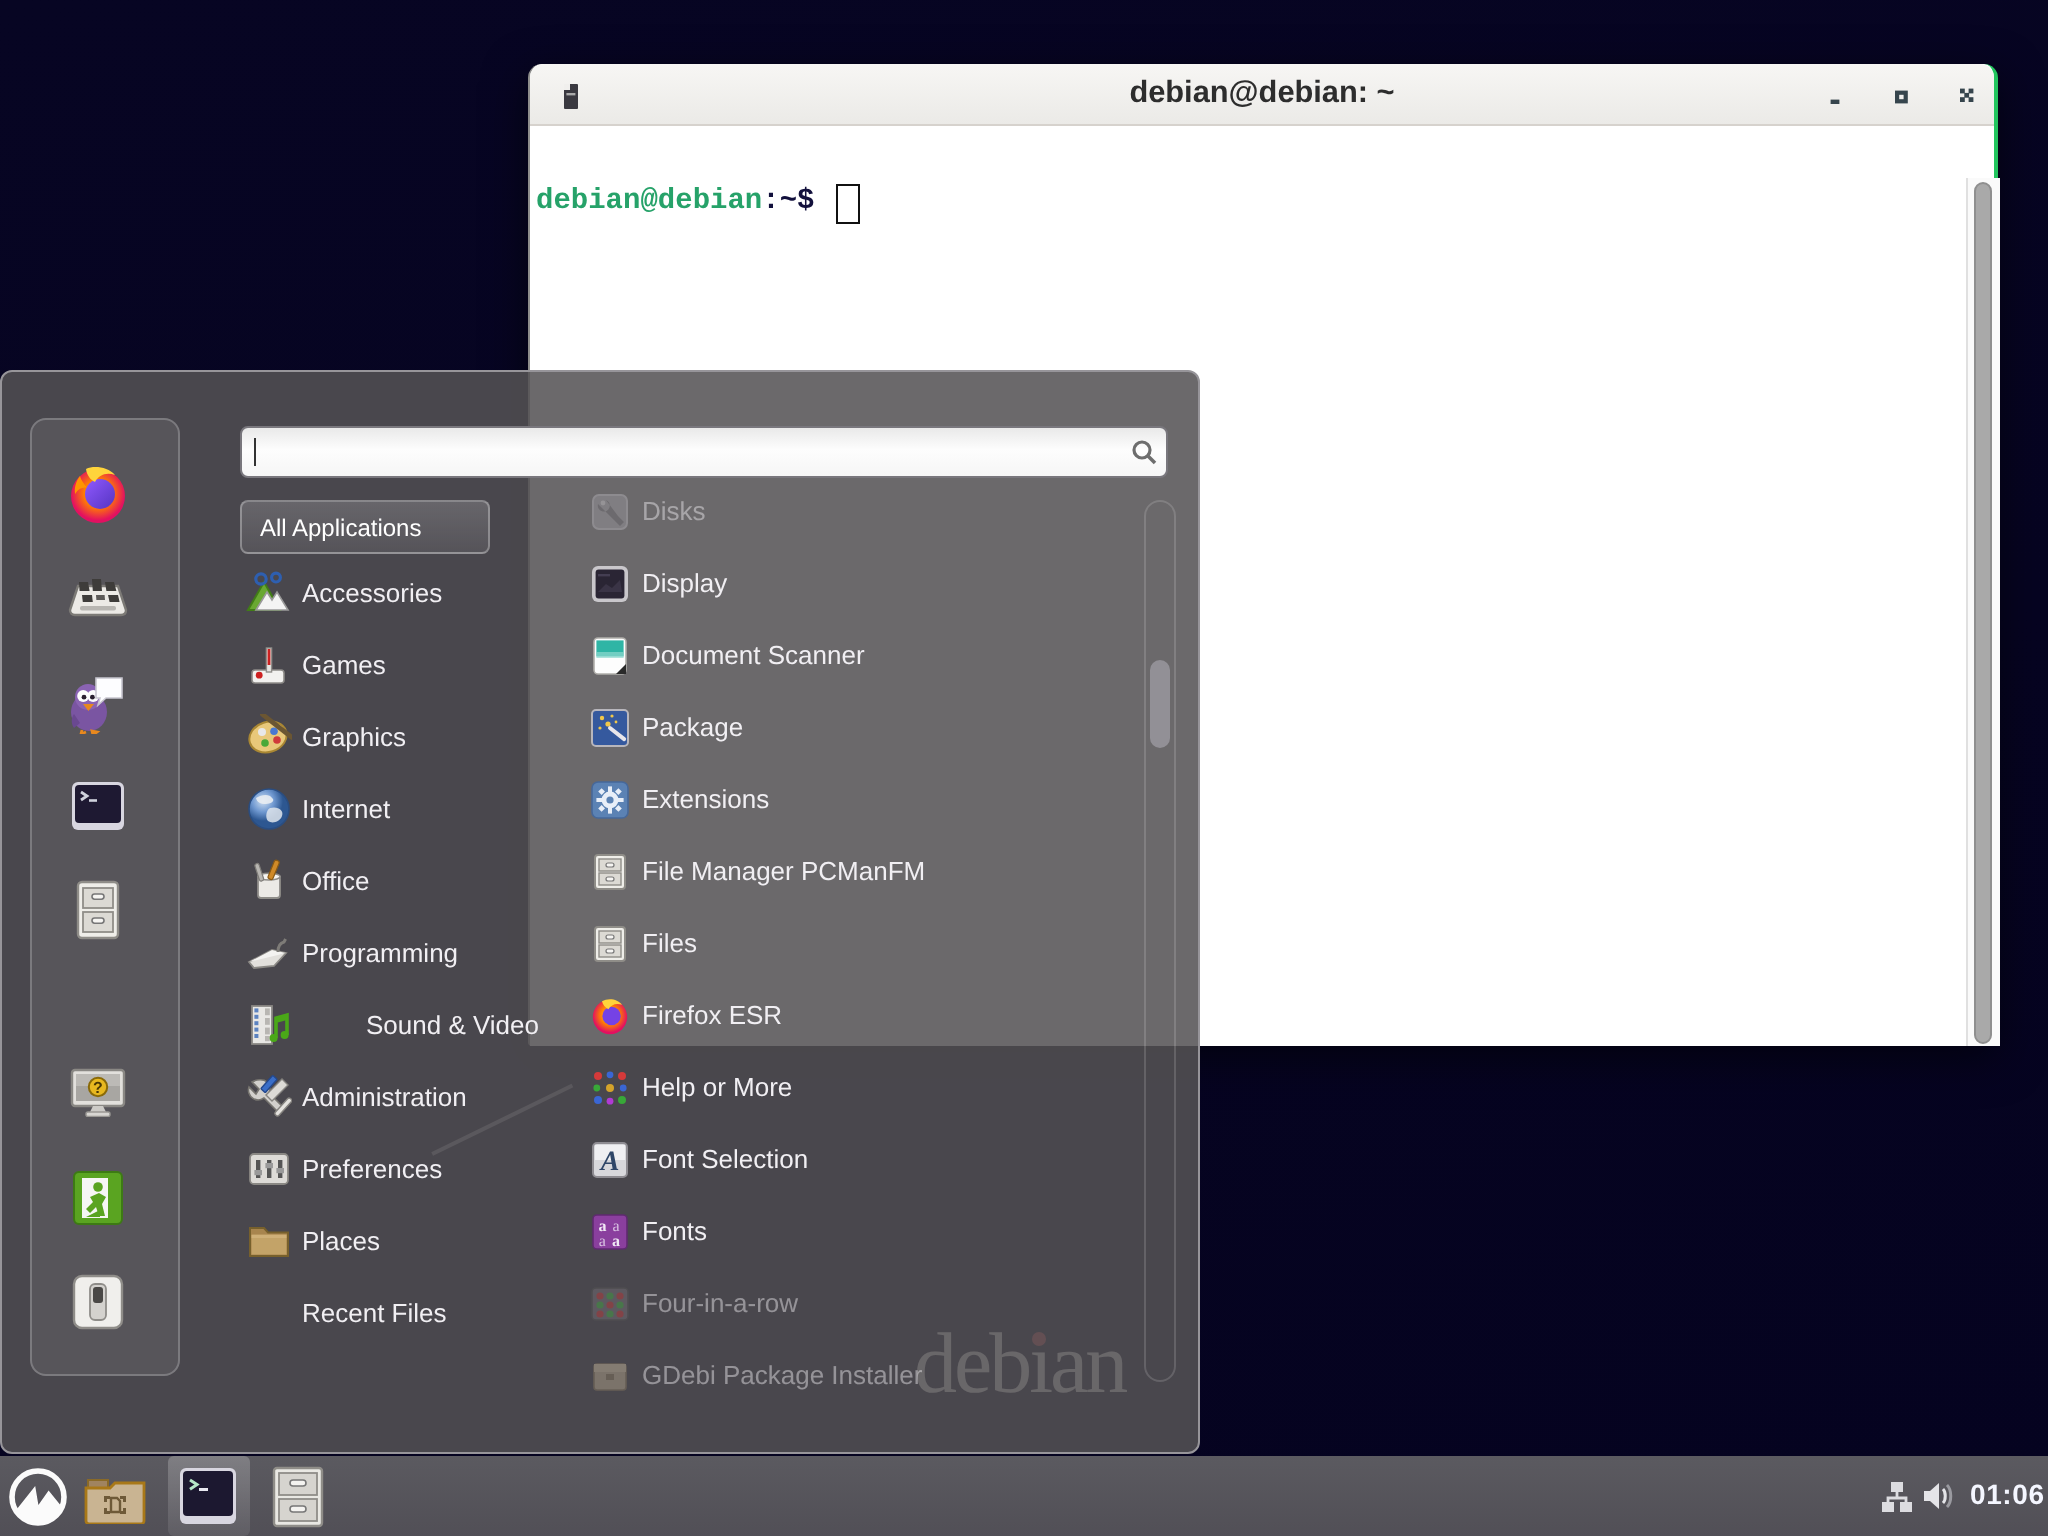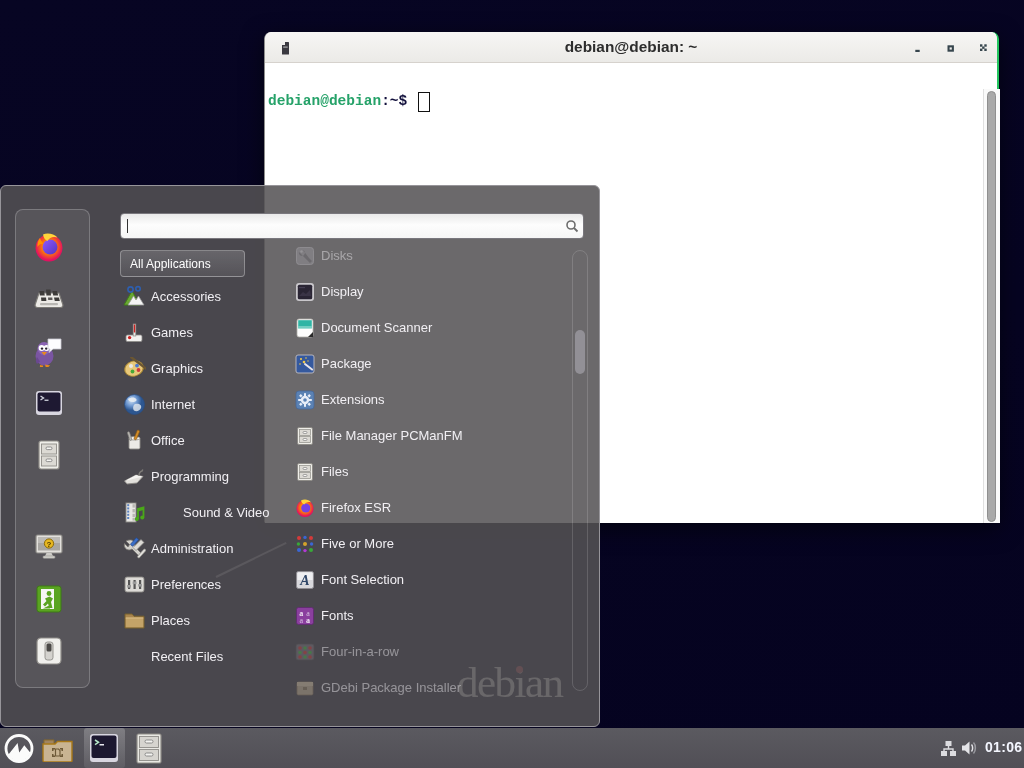--- a/index.html
+++ b/index.html
@@ -346,21 +346,21 @@
           <radialGradient id="ffg1" cx="50%" cy="45%">
             <stop offset="0%" stop-color="#ffbd4f"></stop>
             <stop offset="55%" stop-color="#ff8000"></stop>
             <stop offset="100%" stop-color="#e31061"></stop>
           </radialGradient>
         </defs>
         <circle cx="10" cy="10.5" r="8.6" fill="url(#ffg1)"></circle>
         <circle cx="10.8" cy="10" r="4.6" fill="#7542e5"></circle>
         <path d="M6 2.6 C9 0.8 14 1.4 16 4.4 C13 3.4 10.5 4.4 9.2 6.6 C7.6 5.8 6.4 4.4 6 2.6Z" fill="#ffd43b"></path>
       </svg>
-      <div class="app" style="top:350px;">Five or More</div>
+      <div class="app" style="top:350px;">Help or More</div>
       <svg class="aic" style="left:294px;top:348px;" width="20" height="20" viewBox="0 0 20 20">
         <g>
           <circle cx="4" cy="4" r="2" fill="#d43a3a"></circle>
           <circle cx="10" cy="3.4" r="1.7" fill="#3a66d4"></circle>
           <circle cx="16" cy="4" r="2" fill="#d43a3a"></circle>
           <circle cx="3.4" cy="10" r="1.7" fill="#38a838"></circle>
           <circle cx="10" cy="10" r="2" fill="#d4a32a"></circle>
           <circle cx="16.6" cy="10" r="1.7" fill="#3a66d4"></circle>
           <circle cx="4" cy="16" r="2" fill="#3a66d4"></circle>
           <circle cx="10" cy="16.6" r="1.7" fill="#b13ad4"></circle>

